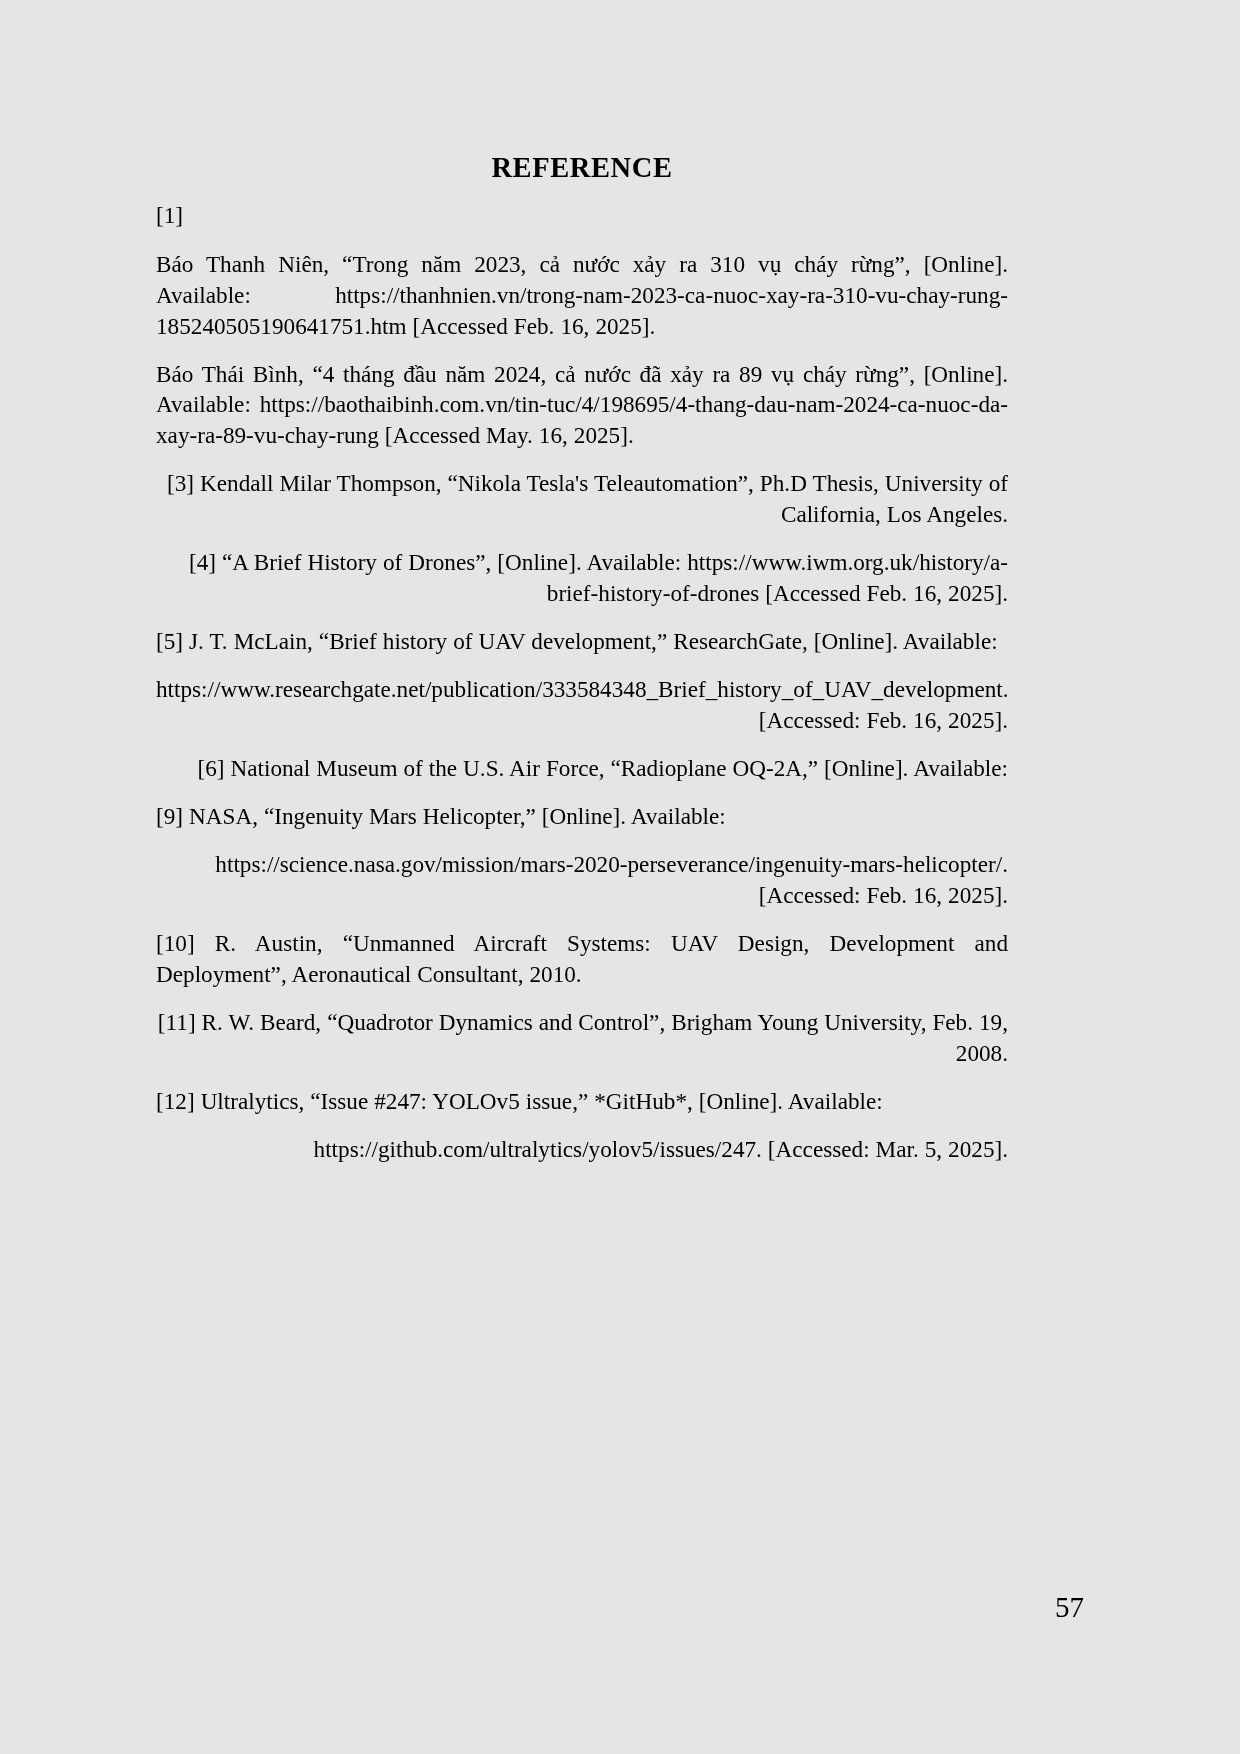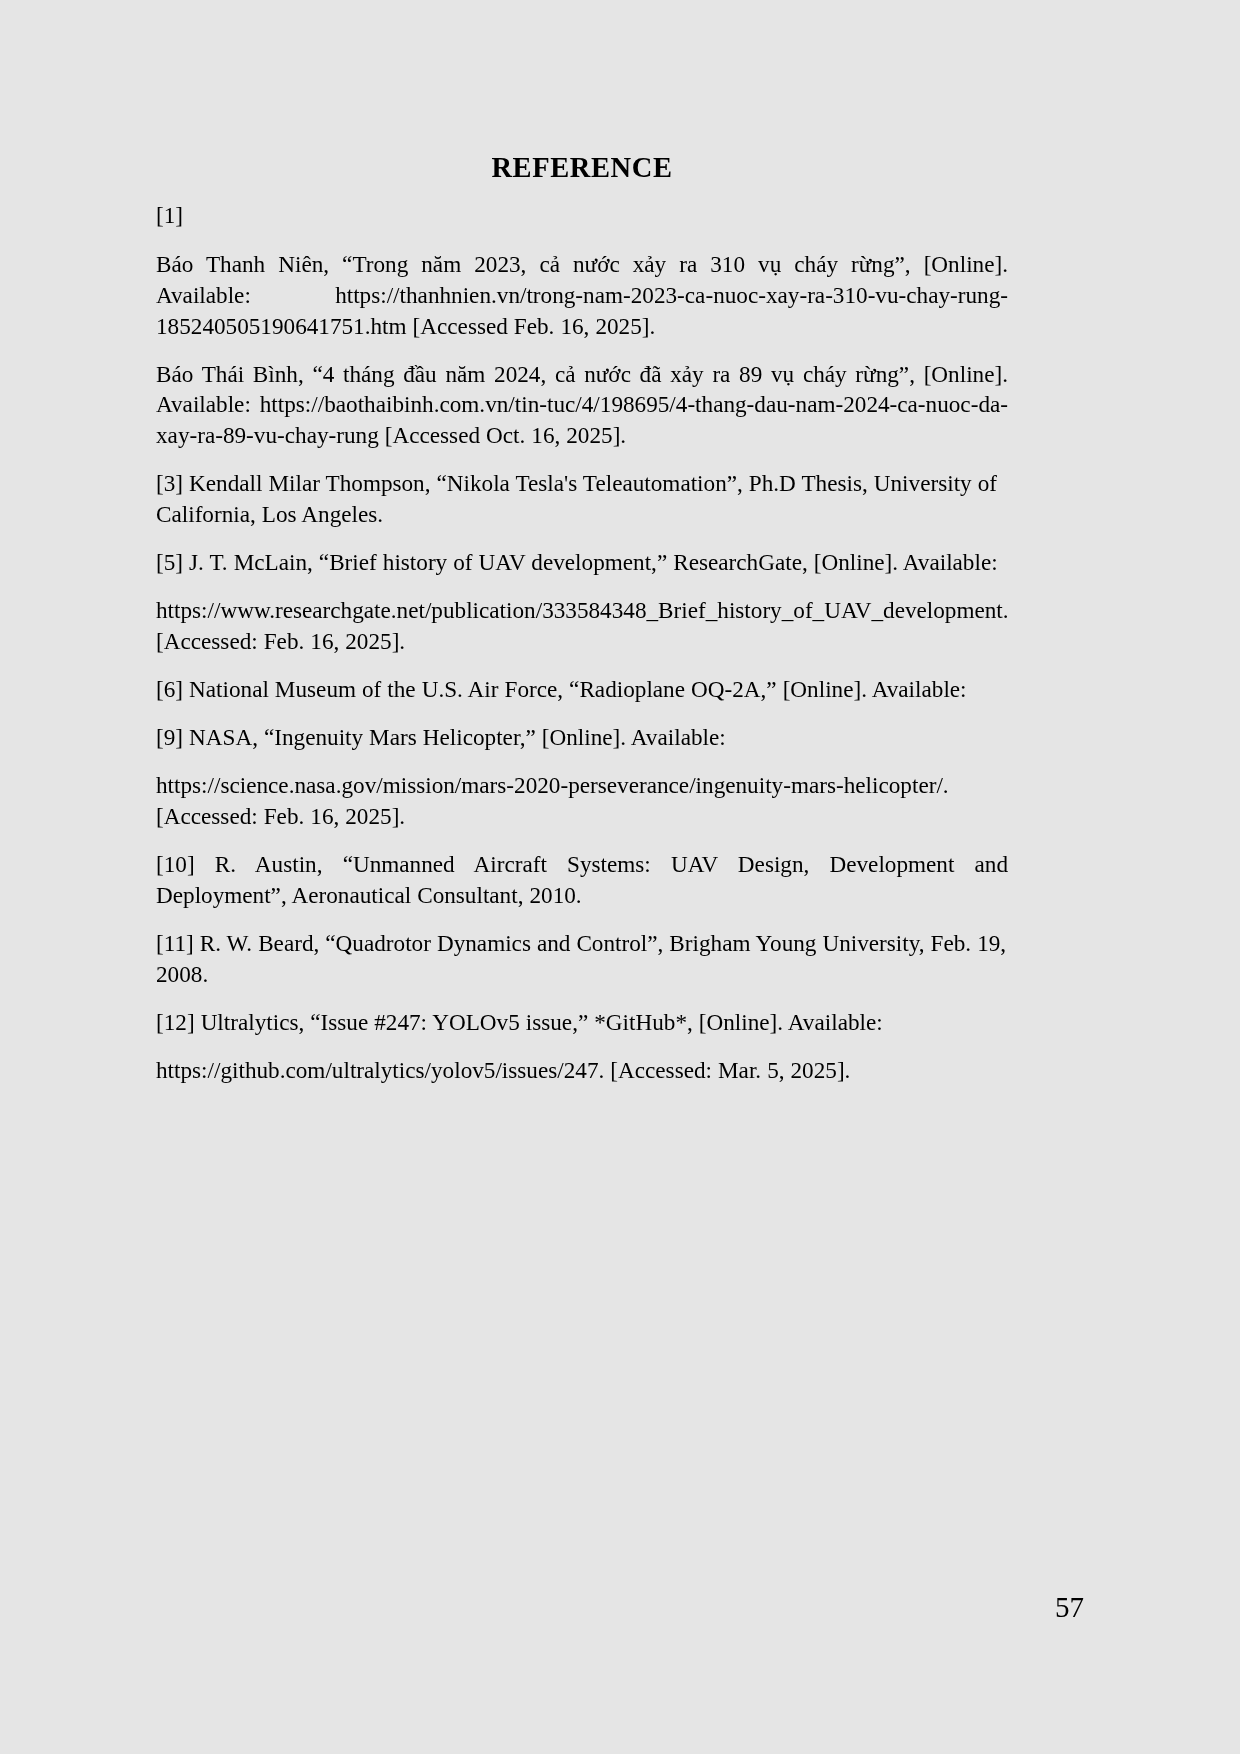--- a/index.html
+++ b/index.html
@@ -42,21 +42,21 @@
   .ref-item {
     font-size: 23.2px;
     line-height: 1.335;
     text-align: justify;
     text-justify: inter-word;
     margin: 0 0 17px 0;
     word-spacing: 0.2px;
     hyphens: none;
   }
   .ref-item.no-justify {
-    text-align: left;
+    text-align: right;
   }
   .ref-item:last-child {
     margin-bottom: 0;
   }
   .bracket-only {
     text-align: left;
     margin-bottom: 18px;
   }
   .page-number {
     position: absolute;
@@ -75,25 +75,26 @@
   <div class="content">
 
     <h1 class="page-title">REFERENCE</h1>
 
     <div class="ref-list">
 
       <p class="ref-item bracket-only">[1]</p>
 
       <p class="ref-item">Báo Thanh Niên, “Trong năm 2023, cả nước xảy ra 310 vụ cháy rừng”, [Online]. Available: https://thanhnien.vn/trong-nam-2023-ca-nuoc-xay-ra-310-vu-chay-rung-185240505190641751.htm [Accessed Feb. 16, 2025].</p>
 
-      <p class="ref-item">Báo Thái Bình, “4 tháng đầu năm 2024, cả nước đã xảy ra 89 vụ cháy rừng”, [Online]. Available: https://baothaibinh.com.vn/tin-tuc/4/198695/4-thang-dau-nam-2024-ca-nuoc-da-xay-ra-89-vu-chay-rung [Accessed Oct. 16, 2025].</p>
+      <p class="ref-item">Báo Thái Bình, “4 tháng đầu năm 2024, cả nước đã xảy ra 89 vụ cháy rừng”, [Online]. Available: https://baothaibinh.com.vn/tin-tuc/4/198695/4-thang-dau-nam-2024-ca-nuoc-da-xay-ra-89-vu-chay-rung [Accessed May. 16, 2025].</p>
 
 
       <p class="ref-item no-justify">[3] Kendall Milar Thompson, “Nikola Tesla's Teleautomation”, Ph.D Thesis, University of California, Los Angeles.</p>
 
+      <p class="ref-item no-justify">[4] “A Brief History of Drones”, [Online]. Available: https://www.iwm.org.uk/history/a-brief-history-of-drones [Accessed Feb. 16, 2025].</p>
 
       <p class="ref-item">[5] J. T. McLain, “Brief history of UAV development,” ResearchGate, [Online]. Available:</p>
 
       <p class="ref-item no-justify">https://www.researchgate.net/publication/333584348_Brief_history_of_UAV_development. [Accessed: Feb. 16, 2025].</p>
 
       <p class="ref-item no-justify">[6] National Museum of the U.S. Air Force, “Radioplane OQ-2A,” [Online]. Available:</p>
 
 
 
 

